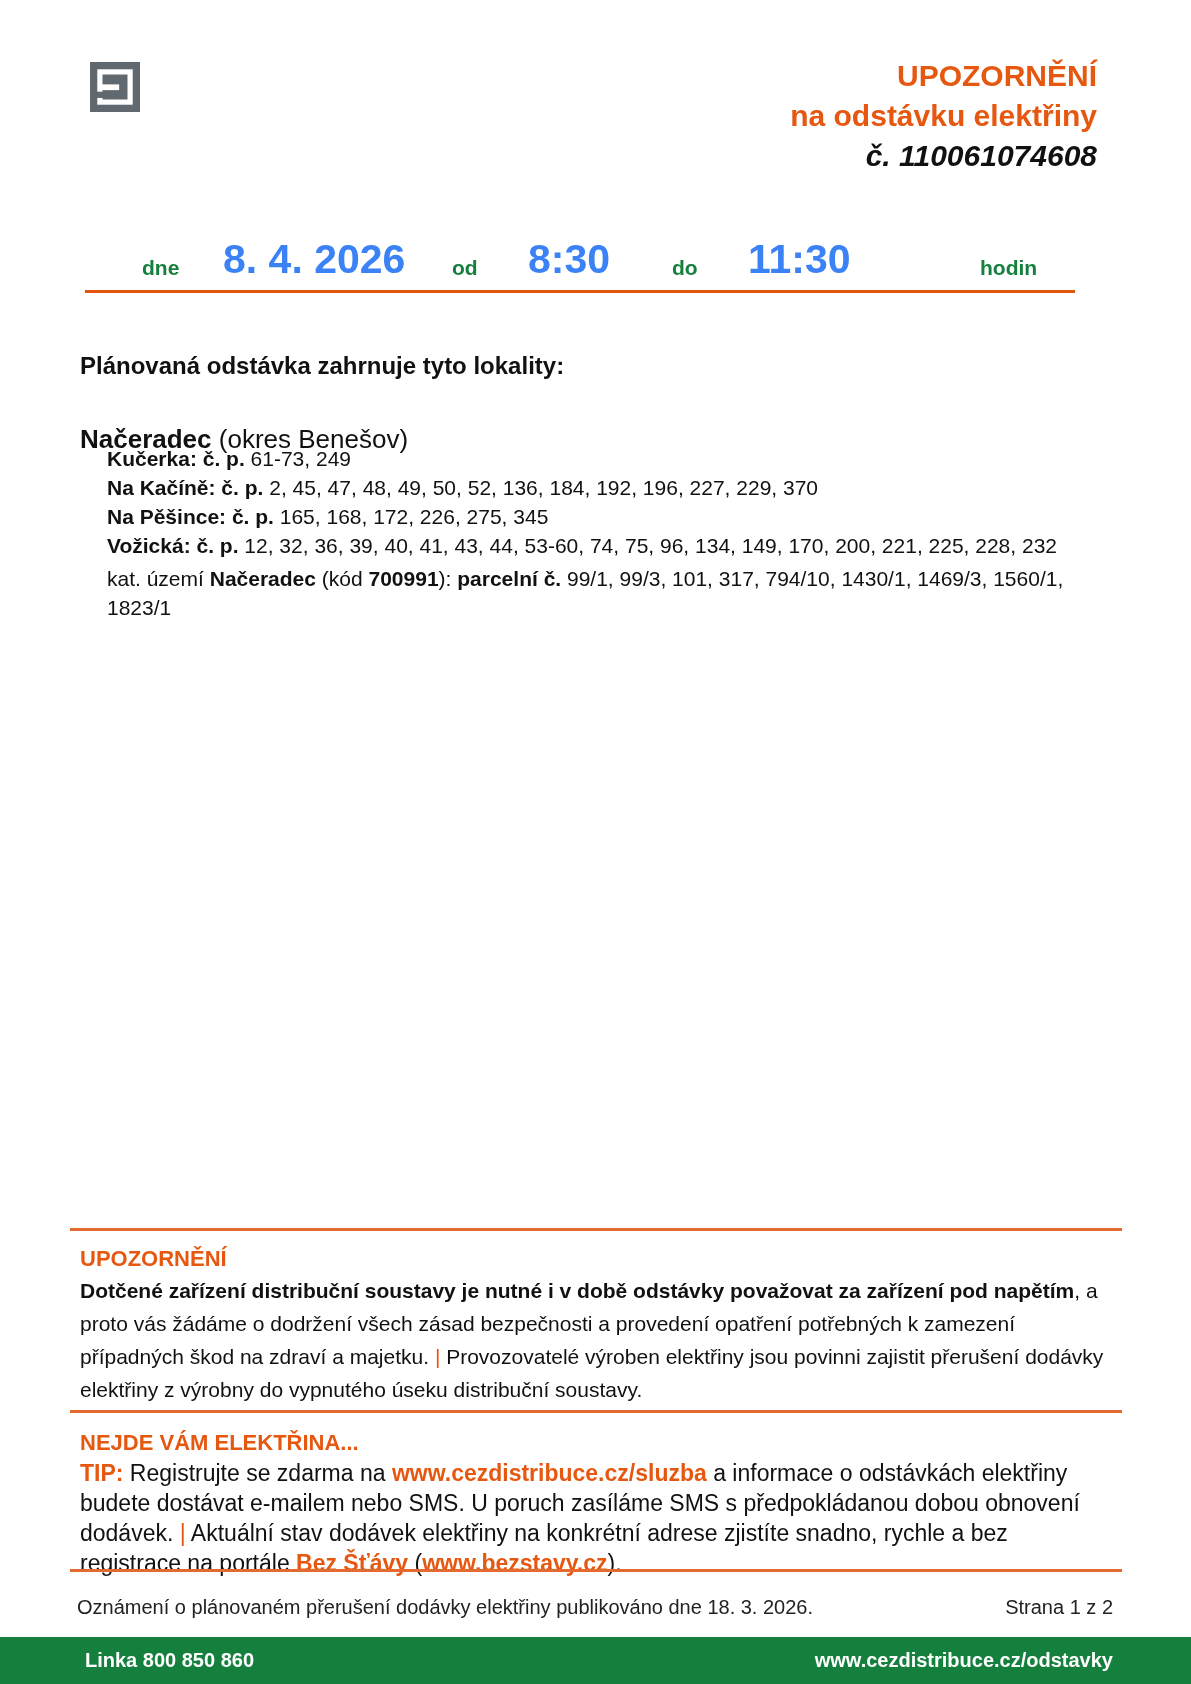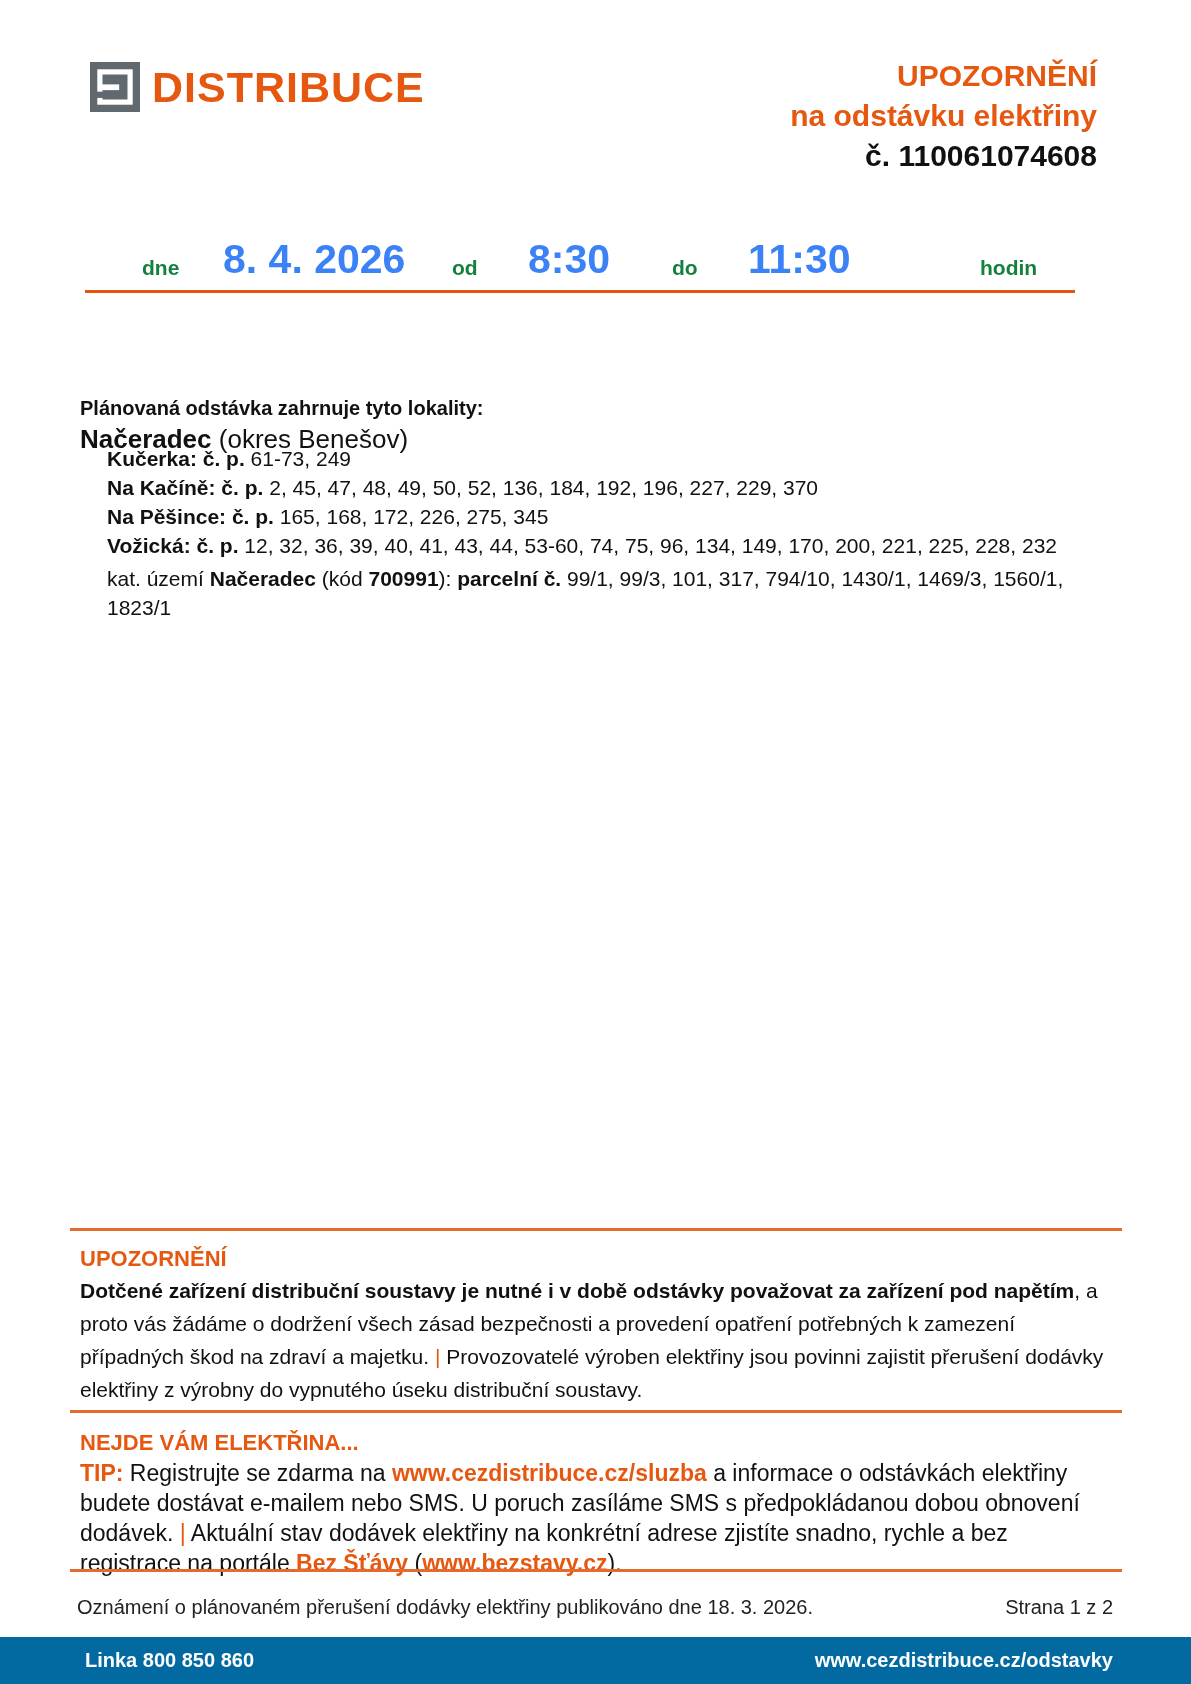--- a/index.html
+++ b/index.html
@@ -15,69 +15,68 @@
   b,strong{font-weight:bold;}
   .orange{color:#E65710;}
 
   
   .logo-block{position:absolute;left:90px;top:62px;display:flex;align-items:center;}
   .logo-mark{width:50px;height:50px;display:block;}
   .logo-text{margin-left:12px;font-size:43px;font-weight:bold;color:#E65710;letter-spacing:1px;line-height:50px;}
 
   .header-right{position:absolute;top:56px;right:94px;text-align:right;line-height:40px;}
   .header-right .t1,.header-right .t2{font-size:30px;font-weight:bold;color:#E65710;}
-  .header-right .t3{font-size:30px;font-weight:bold;color:#111;}
+  .header-right .t3{font-size:30px;font-weight:bold;color:#111;font-style:italic;}
 
   
   .schedule{position:absolute;left:85px;top:236px;width:990px;height:57px;}
   .schedule .item{position:absolute;bottom:13px;white-space:nowrap;}
   .sched-label{font-size:21px;font-weight:bold;color:#15803d;}
   .sched-value{font-size:41px;font-weight:bold;color:#3b82f6;line-height:1;}
   .pos-dne{left:57px;}
   .pos-date{left:138px;}
   .pos-od{left:367px;}
   .pos-from{left:443px;}
   .pos-do{left:587px;}
   .pos-to{left:663px;}
   .pos-hodin{left:895px;}
   .schedule-underline{position:absolute;left:0;bottom:0;width:100%;height:3px;background:#E5540D;}
 
   
-  .section-heading{position:absolute;left:80px;top:352px;font-size:20px;font-weight:bold;color:#111;margin-top:45px;}
+  .section-heading{position:absolute;left:80px;top:352px;font-size:24px;font-weight:bold;color:#111;}
   .municipality{position:absolute;left:80px;top:402px;font-size:26px;color:#111;margin-top:22px;}
   .loc-list{position:absolute;left:107px;top:444px;font-size:21px;line-height:29px;color:#111;width:1000px;}
   .cadastral{margin-top:4px;}
 
   
   .divider{position:absolute;left:70px;width:1052px;height:3px;background:#E46A2F;}
   .div1{top:1228px;} .div2{top:1410px;} .div3{top:1569px;}
   .warning-heading{position:absolute;left:80px;top:1246px;font-size:22px;font-weight:bold;color:#E65710;}
   .warning-para{position:absolute;left:80px;top:1274px;width:1033px;font-size:21px;line-height:33px;color:#111;}
   .tip-heading{position:absolute;left:80px;top:1430px;font-size:22px;font-weight:bold;color:#E65710;}
   .tip-para{position:absolute;left:80px;top:1458px;width:1033px;font-size:23px;line-height:30px;color:#111;}
   .link{color:#E65710;font-weight:bold;text-decoration:none;cursor:pointer;}
 
   
   .footnote{position:absolute;left:77px;right:78px;top:1596px;display:flex;justify-content:space-between;font-size:20px;color:#222;}
-  .bar{position:absolute;left:0;bottom:0;width:1191px;height:47px;background:#0369a1;display:flex;align-items:center;justify-content:space-between;padding:0 78px 0 85px;box-sizing:border-box;}
+  .bar{position:absolute;left:0;bottom:0;width:1191px;height:47px;background:#15803d;display:flex;align-items:center;justify-content:space-between;padding:0 78px 0 85px;box-sizing:border-box;}
   .bar .bar-text{color:#ffffff;font-size:20px;font-weight:bold;}
 </style>
 </head>
 <body>
 
 <div class="page">
 
   <div class="logo-block">
     <svg class="logo-mark" viewBox="0 0 48 48" xmlns="http://www.w3.org/2000/svg">
       <rect width="48" height="48" fill="#60696F"></rect>
       <rect x="9.5" y="9.5" width="29" height="29" fill="none" stroke="#ffffff" stroke-width="5"></rect>
       <rect x="9" y="21.5" width="19" height="5.5" fill="#ffffff"></rect>
       <rect x="6.5" y="28.5" width="6" height="6" fill="#60696F"></rect>
     </svg>
-    <span class="logo-text">DISTRIBUCE</span>
   </div>
 
   <div class="header-right">
     <div class="t1">UPOZORNĚNÍ</div>
     <div class="t2">na odstávku elektřiny</div>
     <div class="t3">č. 110061074608</div>
   </div>
 
   <div class="schedule">
     <span class="item sched-label pos-dne">dne</span>

